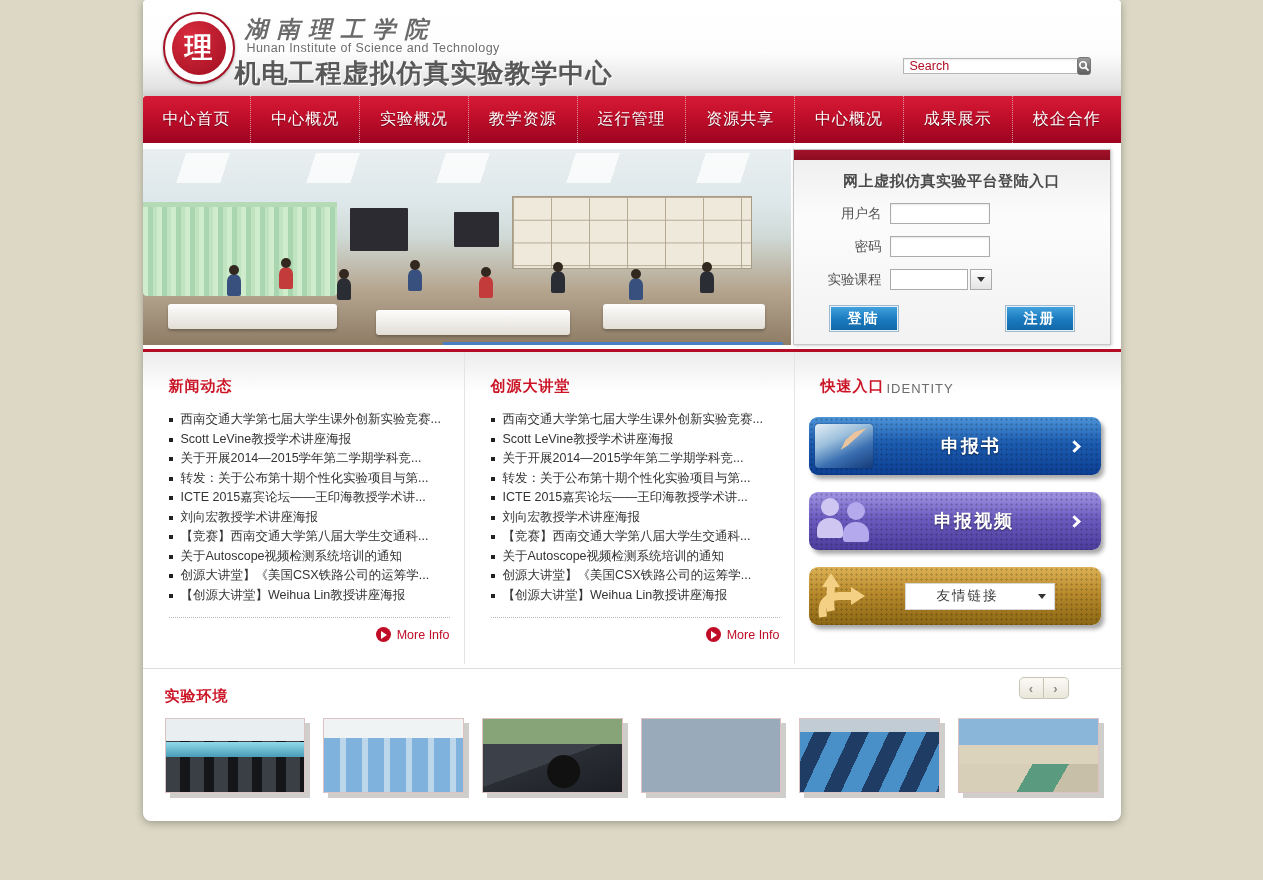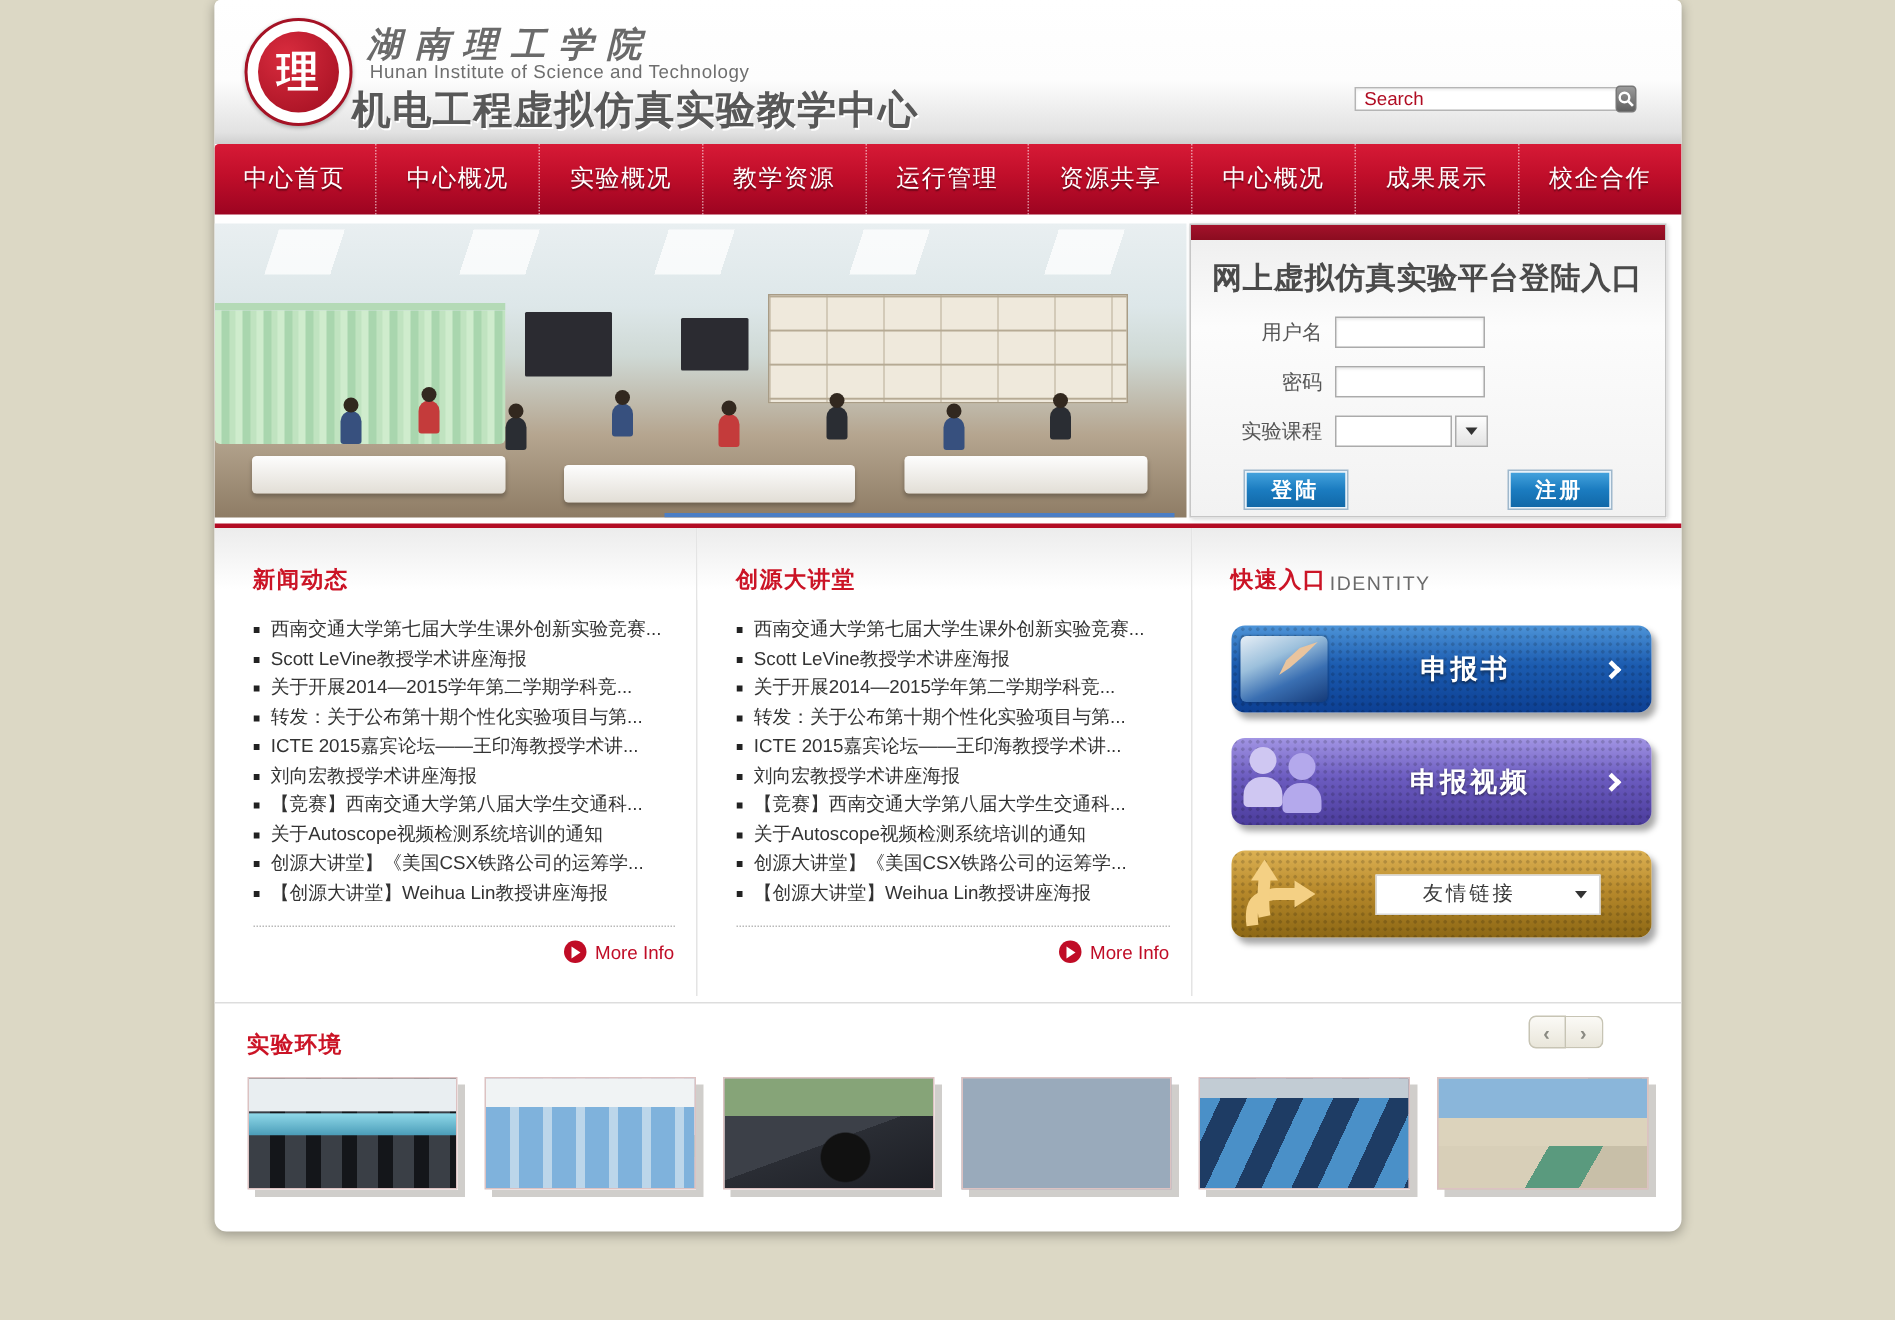--- a/index.html
+++ b/index.html
@@ -113,21 +113,21 @@
 
   
   .login {
     width:318px; height:196px; margin-left:2px; margin-right:10px;
     border:1px solid #c6c6c6; background:linear-gradient(180deg,#ededed 0%,#fcfcfc 35%,#f2f2f2 100%);
     box-shadow:1px 1px 3px rgba(0,0,0,.18);
   }
   .login-topbar { height:10px; background:linear-gradient(180deg,#a3122a,#8b0c20); }
   .login-title {
     text-align:center; margin-top:12px;
-    font-size:20px; font-weight:bold; color:#4a4a4a; letter-spacing:.5px;
+    font-size:15px; font-weight:bold; color:#4a4a4a; letter-spacing:.5px;
   }
   .login-row { display:flex; align-items:center; margin-top:12px; }
   .login-row label {
     width:88px; text-align:right; margin-right:8px;
     font-size:13.5px; color:#555; white-space:nowrap;
   }
   .login-row input {
     width:100px; height:21px; border:1px solid #ababab; background:#fff;
     padding:0 4px; font-size:12px; box-shadow:inset 0 1px 2px rgba(0,0,0,.1);
   }
@@ -174,21 +174,21 @@
     padding-top:9px; display:flex; justify-content:flex-end; align-items:center; cursor:pointer;
   }
   .more-icon {
     width:15px; height:15px; border-radius:50%; background:#c00c26;
     display:flex; align-items:center; justify-content:center; margin-right:6px;
   }
   .more-icon span { width:0; height:0; border-top:4px solid transparent; border-bottom:4px solid transparent; border-left:6px solid #fff; margin-left:2px; }
   .more-label { color:#c00c26; font-size:12.5px; }
 
   
-  .quick-body { padding:0 20px 0 26px; }
+  .quick-body { padding:0 20px 0 14px; }
   .quick-btn {
     position:relative; height:58px; margin-top:17px; border-radius:9px;
     display:flex; align-items:center; cursor:pointer;
     box-shadow:3px 4px 4px rgba(0,0,0,.35); overflow:hidden;
   }
   .quick-btn::after {
     content:""; position:absolute; inset:0;
     background-image:radial-gradient(rgba(0,0,0,.16) 1px,transparent 1.2px);
     background-size:5px 5px; pointer-events:none;
   }

